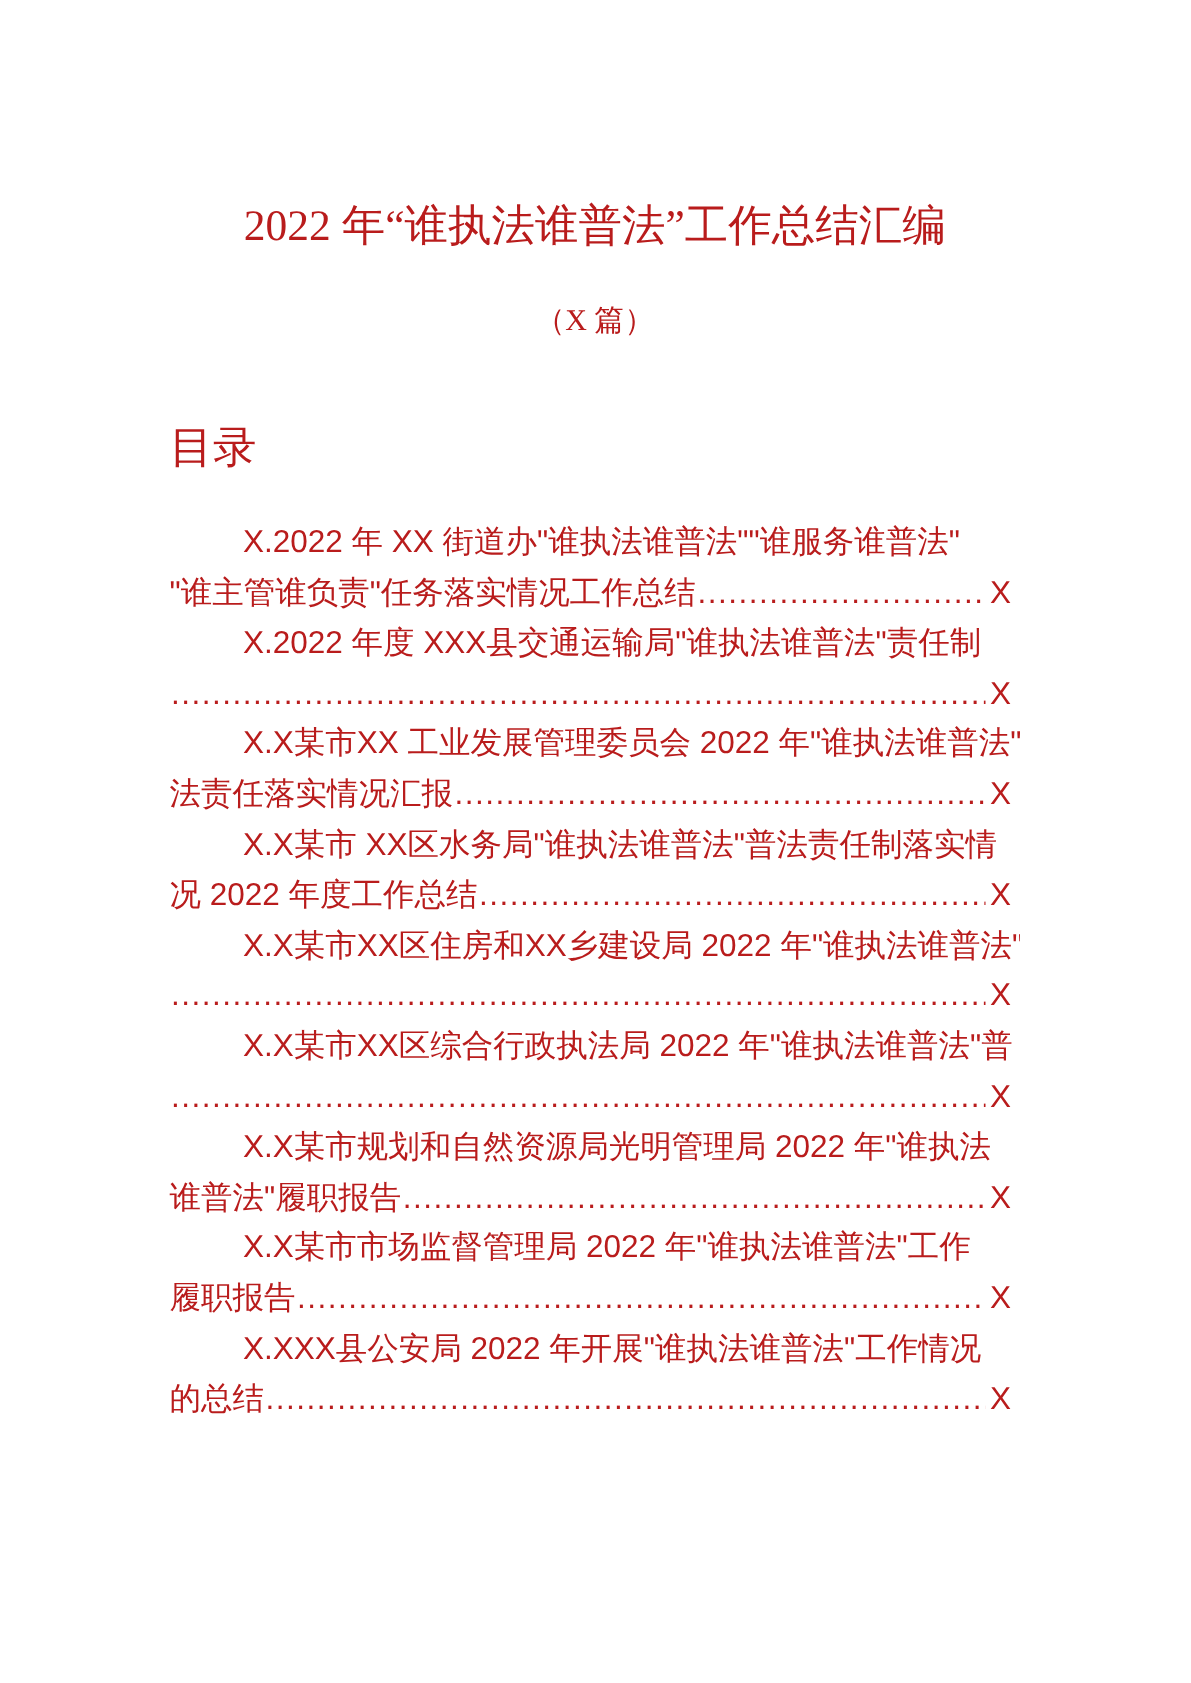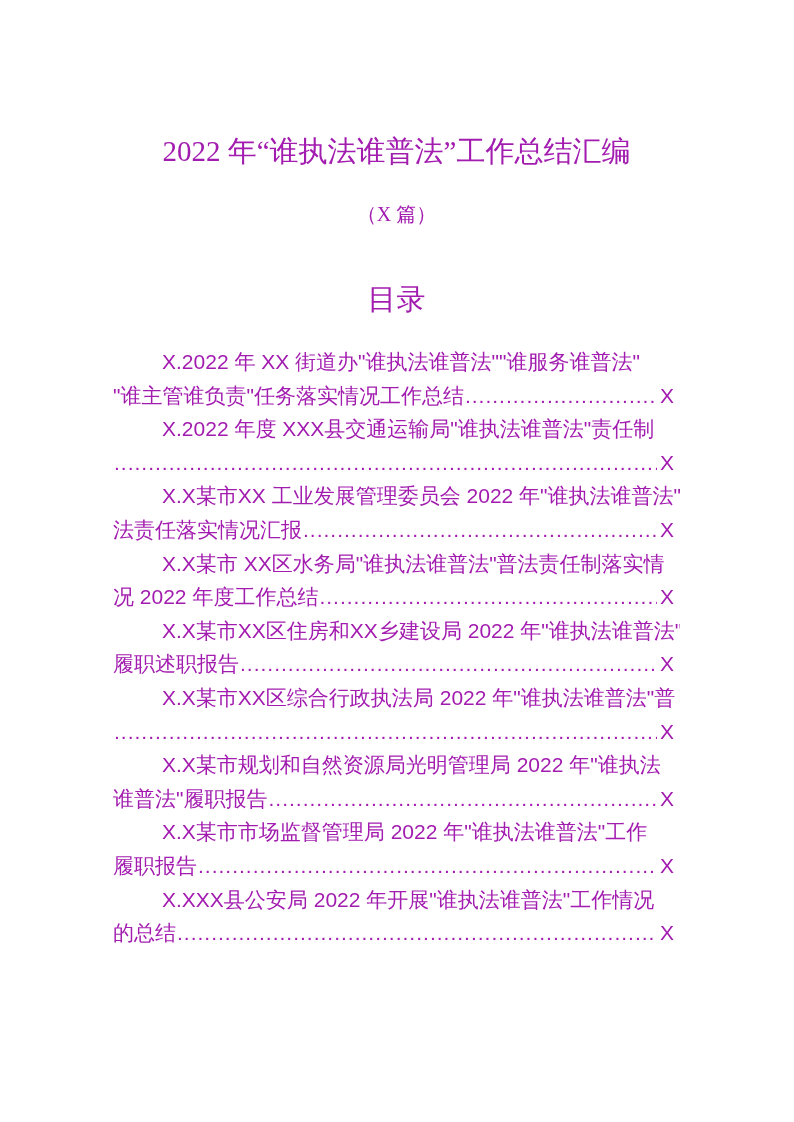--- a/index.html
+++ b/index.html
@@ -6,21 +6,21 @@
     margin: 0;
     padding: 0;
     background: #ffffff;
   }
   .page {
     position: relative;
     width: 794px;
     height: 1122px;
     margin: 0 auto;
     background: #ffffff;
-    color: #a21caf;
+    color: #b91c1c;
     box-sizing: border-box;
     padding: 134px 114px 0 113px;
     overflow: hidden;
   }
   .doc-title {
     font-family: "Liberation Serif", "DejaVu Serif", serif;
     font-size: 29px;
     line-height: 34px;
     font-weight: normal;
     text-align: center;
@@ -33,21 +33,21 @@
     line-height: 34px;
     font-weight: normal;
     text-align: center;
     margin: 29px 0 0 0;
   }
   .toc-heading {
     font-family: "Liberation Serif", "DejaVu Serif", serif;
     font-size: 29px;
     line-height: 34px;
     font-weight: normal;
-    text-align: center;
+    text-align: left;
     margin: 51px 0 0 0;
   }
   .toc {
     margin-top: 29px;
     font-family: "Liberation Sans", "DejaVu Sans", sans-serif;
     font-size: 21px;
     line-height: 33.6px;
   }
   .toc-entry {
     margin: 0;
@@ -119,21 +119,20 @@
       <div class="toc-line2">
         <span class="toc-text">况 2022 年度工作总结</span>
         <span class="toc-leader">........................................................................................................................................................................................................</span>
         <span class="toc-page">X</span>
       </div>
     </div>
 
     <div class="toc-entry">
       <div class="toc-line1">X.X某市XX区住房和XX乡建设局 2022 年"谁执法谁普法"</div>
       <div class="toc-line2">
-        <span class="toc-text">履职述职报告</span>
         <span class="toc-leader">........................................................................................................................................................................................................</span>
         <span class="toc-page">X</span>
       </div>
     </div>
 
     <div class="toc-entry">
       <div class="toc-line1">X.X某市XX区综合行政执法局 2022 年"谁执法谁普法"普</div>
       <div class="toc-line2">
         <span class="toc-leader">........................................................................................................................................................................................................</span>
         <span class="toc-page">X</span>

